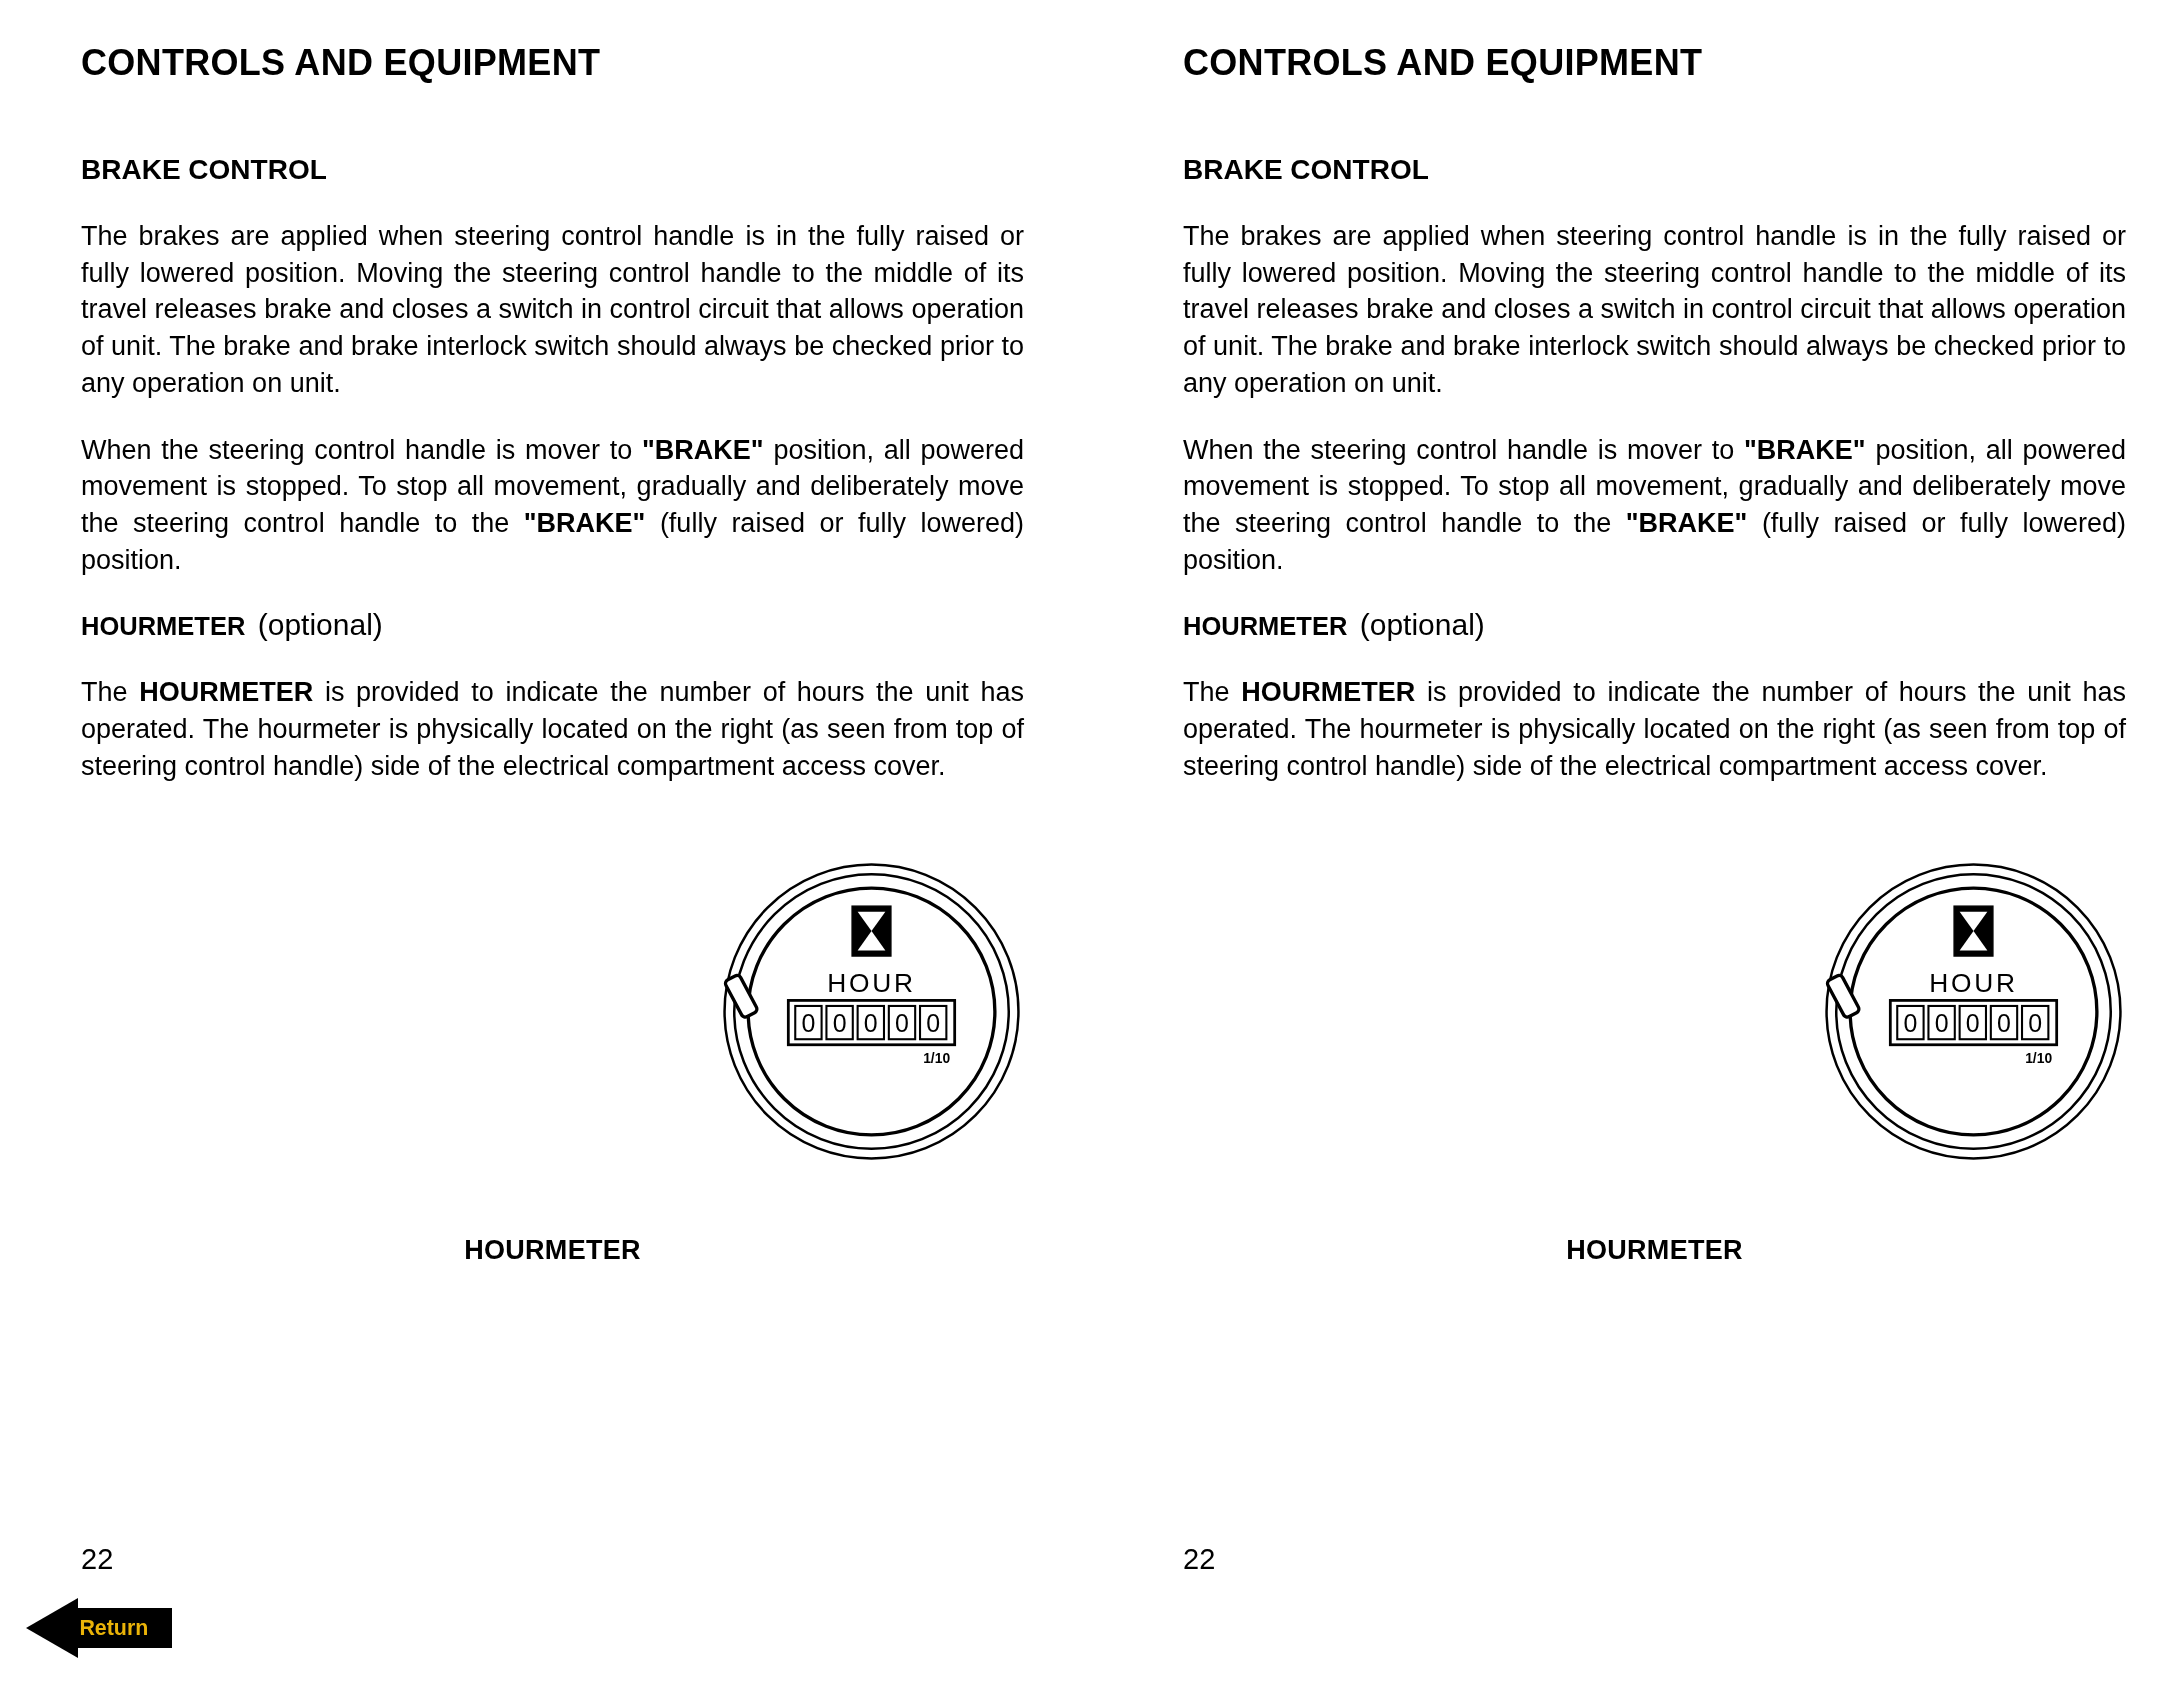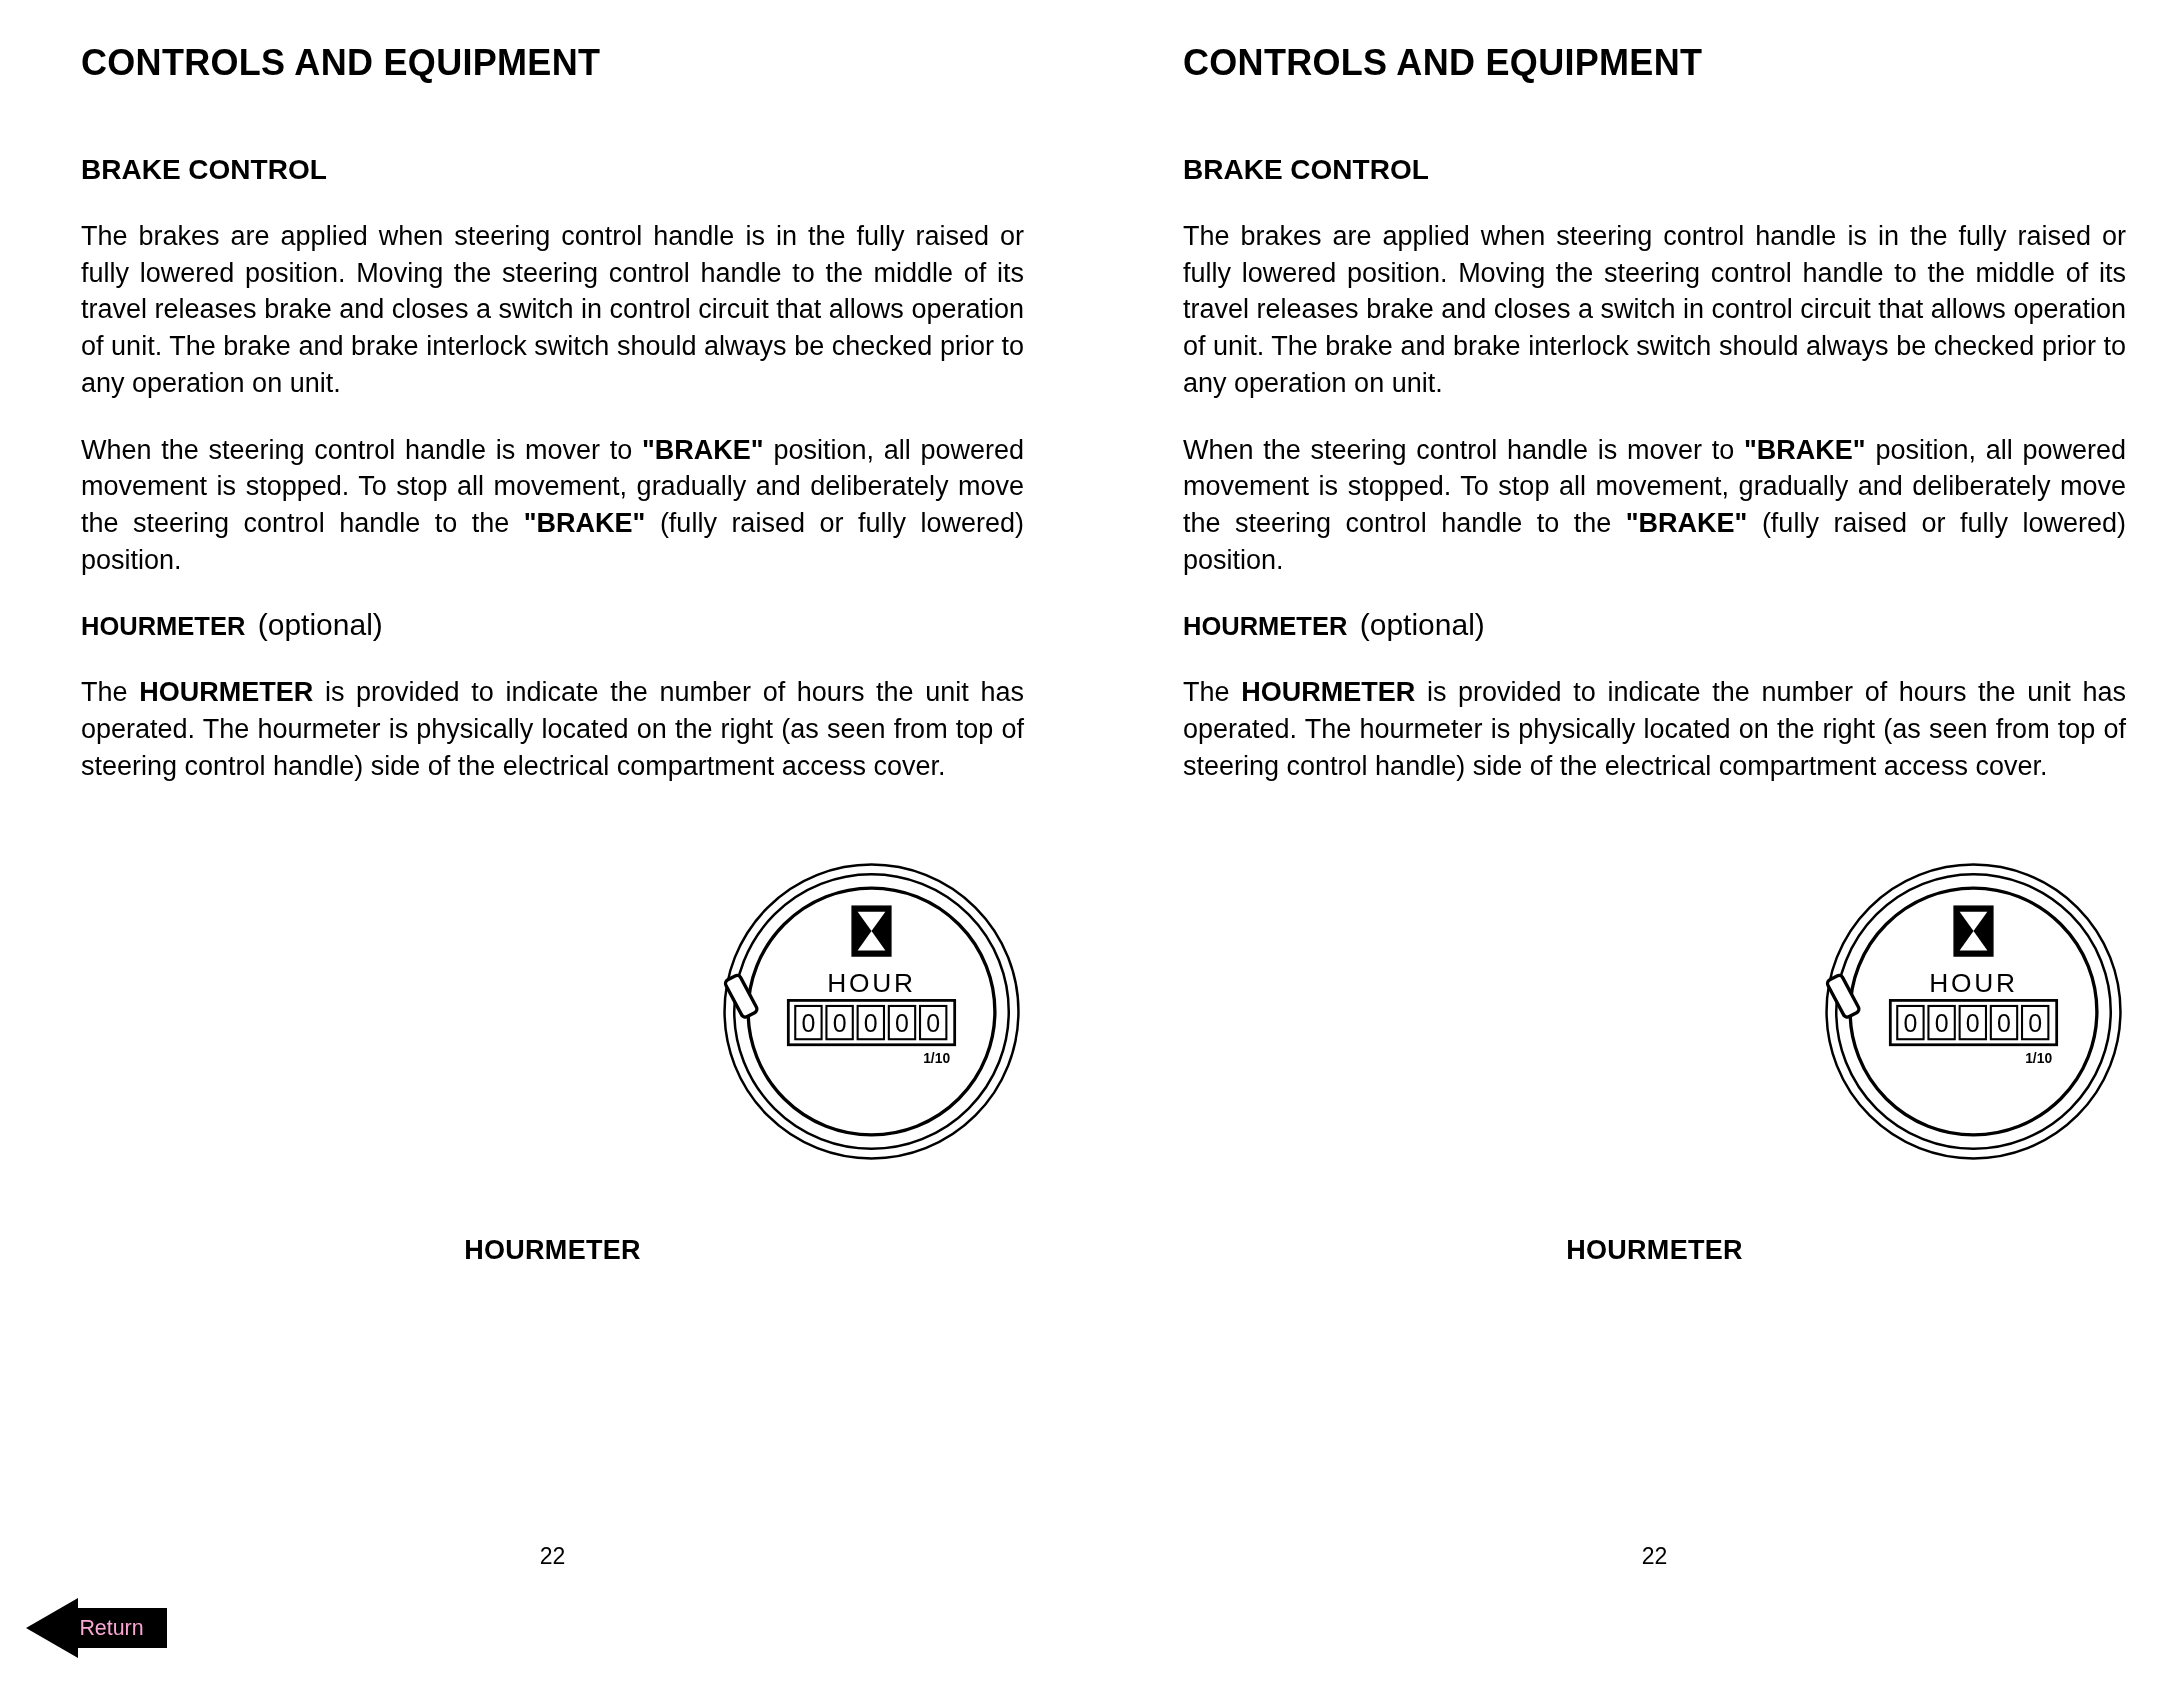--- a/index.html
+++ b/index.html
@@ -57,43 +57,43 @@
     font-size: 27px;
     font-weight: bold;
     letter-spacing: 0.3px;
     margin-top: 69px;
   }
   .page-number {
     position: absolute;
     top: 1501px;
     left: 0;
     width: 100%;
-    text-align: center;
-    font-size: 23px;
+    text-align: left;
+    font-size: 29px;
   }
 
   .return-btn {
     position: absolute;
     left: 26px;
     bottom: 29px;
     display: flex;
     align-items: center;
     cursor: pointer;
   }
   .return-arrow {
     width: 0; height: 0;
     border-top: 30px solid transparent;
     border-bottom: 30px solid transparent;
     border-right: 52px solid #000;
     margin-right: -4.1px;
   }
   .return-body {
     background: #000;
-    color: #f9a8d4;
-    font-weight: normal;
+    color: #eab308;
+    font-weight: bold;
     font-size: 21.4px;
     height: 40px;
     display: flex;
     align-items: center;
     padding: 0 23.4px 0 5.5px;
   }
 </style>
 </head>
 <body>
 

